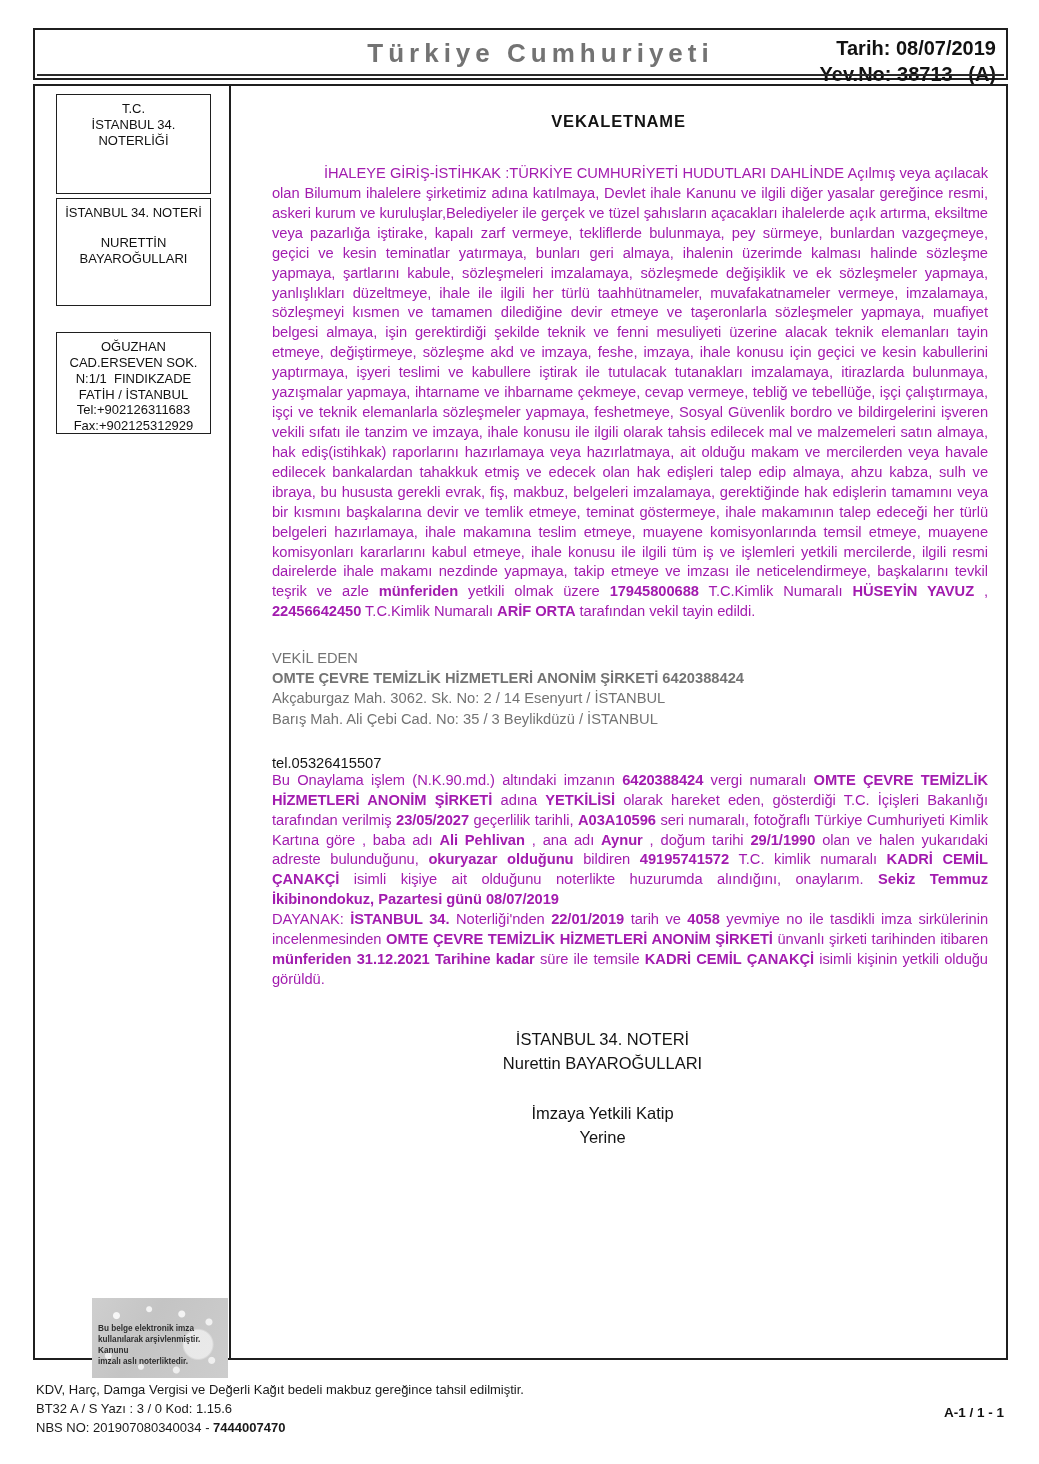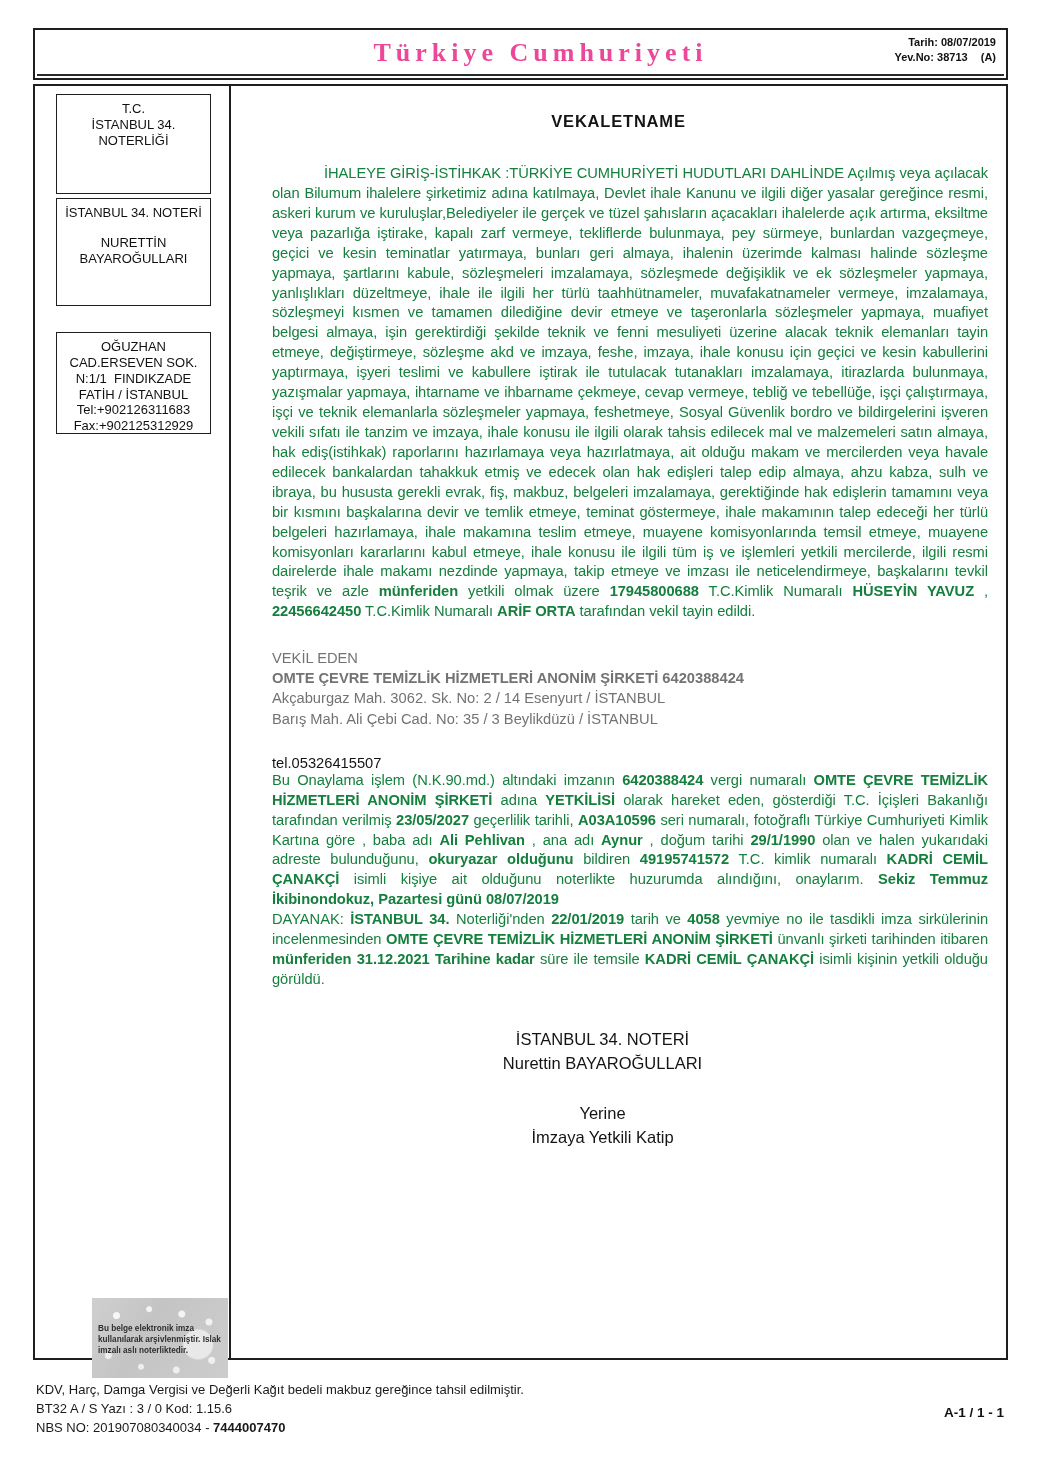--- a/index.html
+++ b/index.html
@@ -42,33 +42,33 @@
     left: 2px; right: 2px;
     bottom: 2px;
     height: 2px;
     background: #2a2a2a;
   }
   .republic-title {
     position: absolute;
     left: 0; right: 0;
     top: 8px;
     text-align: center;
-    font-family: Liberation Serif, serif;
+    font-family: Liberation Sans, sans-serif;
     font-weight: bold;
     font-size: 26px;
     letter-spacing: 5px;
-    color: #ec4899;
+    color: #737373;
     padding-left: 40px;
   }
   .header-meta {
     position: absolute;
     right: 10px;
     top: 5px;
     text-align: right;
-    font-size: 11px;
+    font-size: 20px;
     line-height: 1.32;
     color: #111;
   }
   .header-meta .lbl { font-weight: bold; }
   .header-meta .val { font-weight: bold; }
   .header-meta .bold-val { font-weight: bold; }
   .header-meta .paren { font-weight: bold; padding-left: 10px; }
 
   
   .body-frame {
@@ -138,21 +138,21 @@
     left: 41px;
     right: 18px;
     top: 78px;
   }
 
   p.just {
     margin: 0;
     text-align: justify;
     font-size: 14.7px;
     line-height: 1.355;
-    color: #15803d;
+    color: #a21caf;
     letter-spacing: -0.05px;
   }
   p.just.indent { text-indent: 52px; }
   b { font-weight: bold; }
 
   .block-vekil {
     margin-top: 26px;
     font-size: 14.7px;
     line-height: 1.37;
     color: #737373;
@@ -303,32 +303,32 @@
         <div class="tel-line">tel.05326415507</div>
 
         <p class="just para-onay"><span>Bu Onaylama işlem (N.K.90.md.) altındaki imzanın </span><b>6420388424</b><span> vergi numaralı </span><b>OMTE ÇEVRE TEMİZLİK HİZMETLERİ ANONİM ŞİRKETİ</b><span> adına </span><b>YETKİLİSİ</b><span> olarak hareket eden, gösterdiği T.C. İçişleri Bakanlığı tarafından verilmiş </span><b>23/05/2027</b><span> geçerlilik tarihli, </span><b>A03A10596</b><span> seri numaralı, fotoğraflı Türkiye Cumhuriyeti Kimlik Kartına göre , baba adı </span><b>Ali Pehlivan</b><span> , ana adı </span><b>Aynur</b><span> , doğum tarihi </span><b>29/1/1990</b><span> olan ve halen yukarıdaki adreste bulunduğunu, </span><b>okuryazar olduğunu</b><span> bildiren </span><b>49195741572</b><span> T.C. kimlik numaralı </span><b>KADRİ CEMİL ÇANAKÇİ</b><span> isimli kişiye ait olduğunu noterlikte huzurumda alındığını, onaylarım. </span><b>Sekiz Temmuz İkibinondokuz, Pazartesi günü 08/07/2019</b></p>
 
         <p class="just para-dayanak"><span>DAYANAK: </span><b>İSTANBUL 34.</b><span> Noterliği'nden </span><b>22/01/2019</b><span> tarih ve </span><b>4058</b><span> yevmiye no ile tasdikli imza sirkülerinin incelenmesinden </span><b>OMTE ÇEVRE TEMİZLİK HİZMETLERİ ANONİM ŞİRKETİ</b><span> ünvanlı şirketi tarihinden itibaren </span><b>münferiden 31.12.2021 Tarihine kadar</b><span> süre ile temsile </span><b>KADRİ CEMİL ÇANAKÇİ</b><span> isimli kişinin yetkili olduğu görüldü.</span></p>
 
         <div class="sigblock">
           <div>İSTANBUL 34. NOTERİ</div>
           <div>Nurettin BAYAROĞULLARI</div>
           <div class="gap"></div>
+          <div>İmzaya Yetkili Katip</div>
           <div>Yerine</div>
-          <div>İmzaya Yetkili Katip</div>
         </div>
 
       </div>
     </div>
 
     <div class="estamp">
       <div class="noise"></div>
       <div class="stxt">
         <div>Bu belge elektronik imza</div>
-        <div>kullanılarak arşivlenmiştir. Islak</div>
+        <div>kullanılarak arşivlenmiştir. Kanunu</div>
         <div>imzalı aslı noterliktedir.</div>
       </div>
     </div>
 
   </div>
 
   <div class="footer">
     <div class="fl">KDV, Harç, Damga Vergisi ve Değerli Kağıt bedeli makbuz gereğince tahsil edilmiştir.</div>
     <div class="fl">BT32 A / S Yazı : 3 / 0  Kod: 1.15.6</div>
     <div class="fl"><span>NBS NO:  201907080340034 - </span><span class="nbs-bold">7444007470</span></div>

